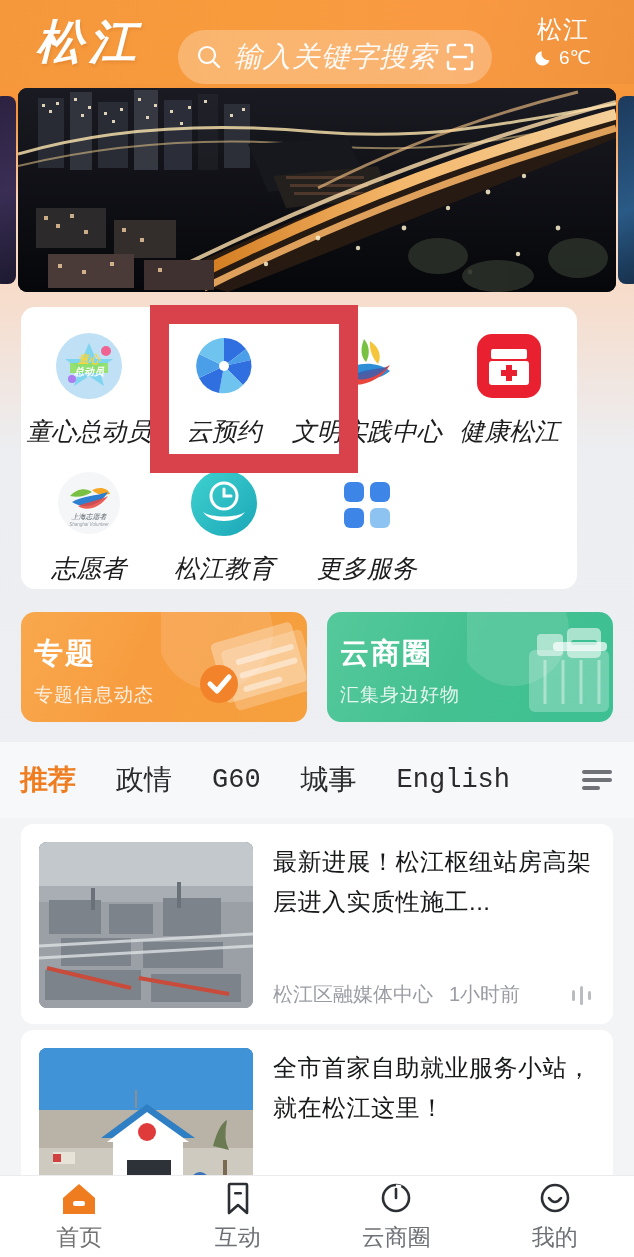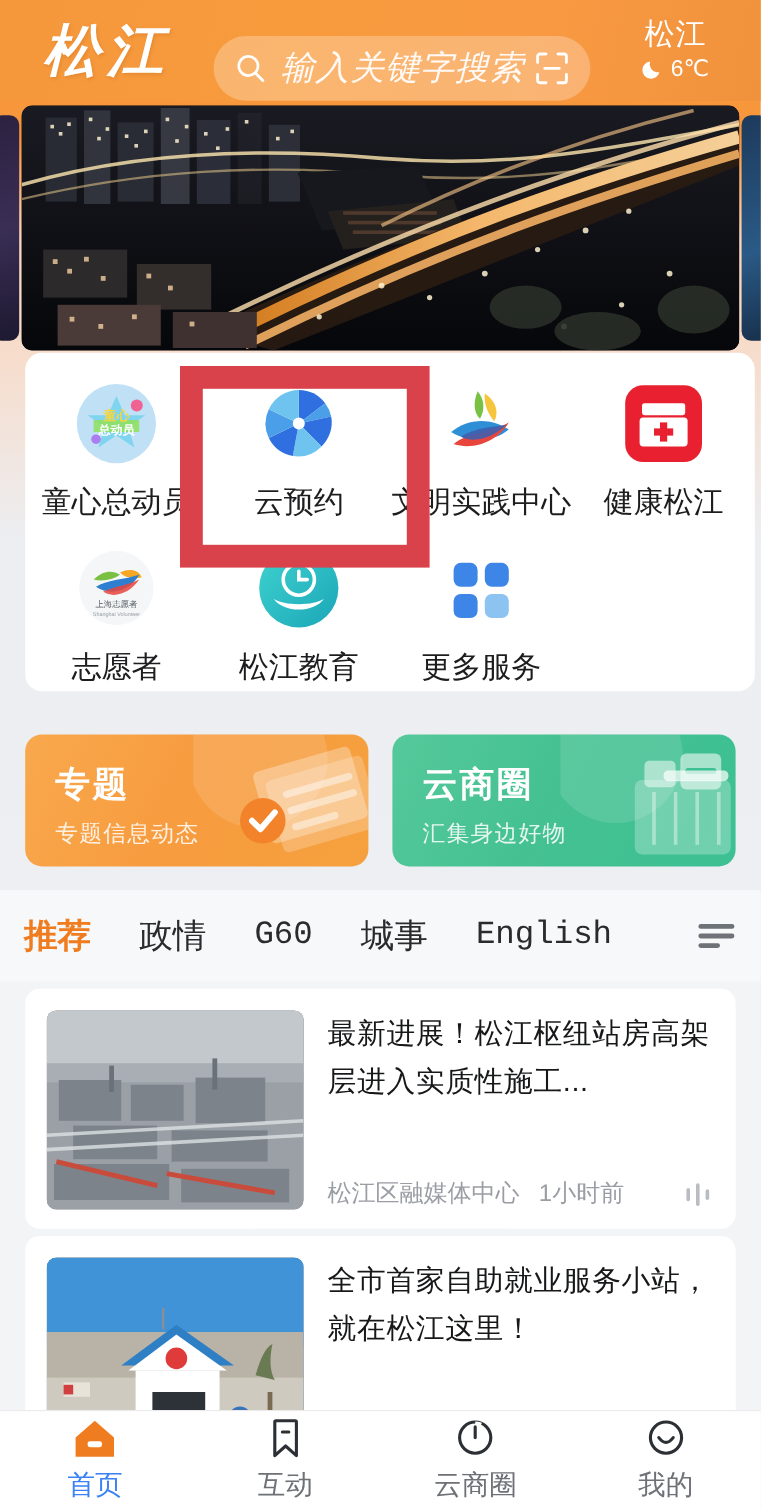--- a/index.html
+++ b/index.html
@@ -69,23 +69,24 @@
     background: linear-gradient(160deg, #1d3a5c, #2a5a86 60%, #17304c); }
   .banner {
     position: absolute; left: 18px; top: 0; width: 598px; height: 204px;
     border-radius: 9px; overflow: hidden;
     background: #0a0c10;
   }
   .banner svg { display: block; width: 598px; height: 204px; }
 
   
   .services {
-    position: absolute; left: 21px; top: 294px; width: 608px; height: 282px;
+    position: absolute; left: 21px; top: 307px; width: 556px; height: 282px;
     background: #ffffff; border-radius: 14px;
     padding: 22px 0 0 0;
+    font-style: italic;
   }
   .svc-grid {
     display: grid; grid-template-columns: repeat(4, 1fr);
     row-gap: 18px;
   }
   .svc {
     display: flex; flex-direction: column; align-items: center; gap: 12px;
   }
   .svc-icon { width: 74px; height: 74px; }
   .svc-label {
@@ -99,21 +100,21 @@
     z-index: 5; pointer-events: none;
   }
 
   
   .promos {
     position: absolute; left: 21px; top: 612px; width: 592px; height: 110px;
     display: flex; gap: 20px;
   }
   .promo {
     position: relative; flex: 1; border-radius: 14px; overflow: hidden;
-    padding: 22px 0 0 25px;
+    padding: 22px 0 0 13px;
   }
   .promo.orange { background: linear-gradient(115deg, #f9a84d 0%, #f79c3f 45%, #f5a03d 100%); }
   .promo.green  { background: linear-gradient(115deg, #55c99b 0%, #45c191 45%, #3dc093 100%); }
   .promo-title {
     color: #ffffff; font-size: 29px; font-weight: bold; letter-spacing: 2px;
     position: relative; z-index: 2;
   }
   .promo-sub {
     margin-top: 8px; color: rgba(255,255,255,0.85); font-size: 19px; letter-spacing: 1px;
     position: relative; z-index: 2;
@@ -159,21 +160,21 @@
   .bottomnav {
     position: absolute; left: 0; bottom: 0; width: 634px; height: 82px;
     background: #ffffff; display: flex; align-items: center;
     border-top: 1px solid #ececee;
   }
   .nav-item {
     flex: 1; display: flex; flex-direction: column; align-items: center; gap: 5px;
   }
   .nav-icon { width: 38px; height: 36px; }
   .nav-label { font-size: 23px; color: #6e7176; }
-  .nav-item.active .nav-label { color: #3b82f6; }
+  .nav-item.active .nav-label { color: #737373; }
 </style>
 </head>
 <body>
 
 <div class="page-bg"></div>
 
 <div class="header">
   <div class="logo">松江</div>
 
   <div class="searchbar">

